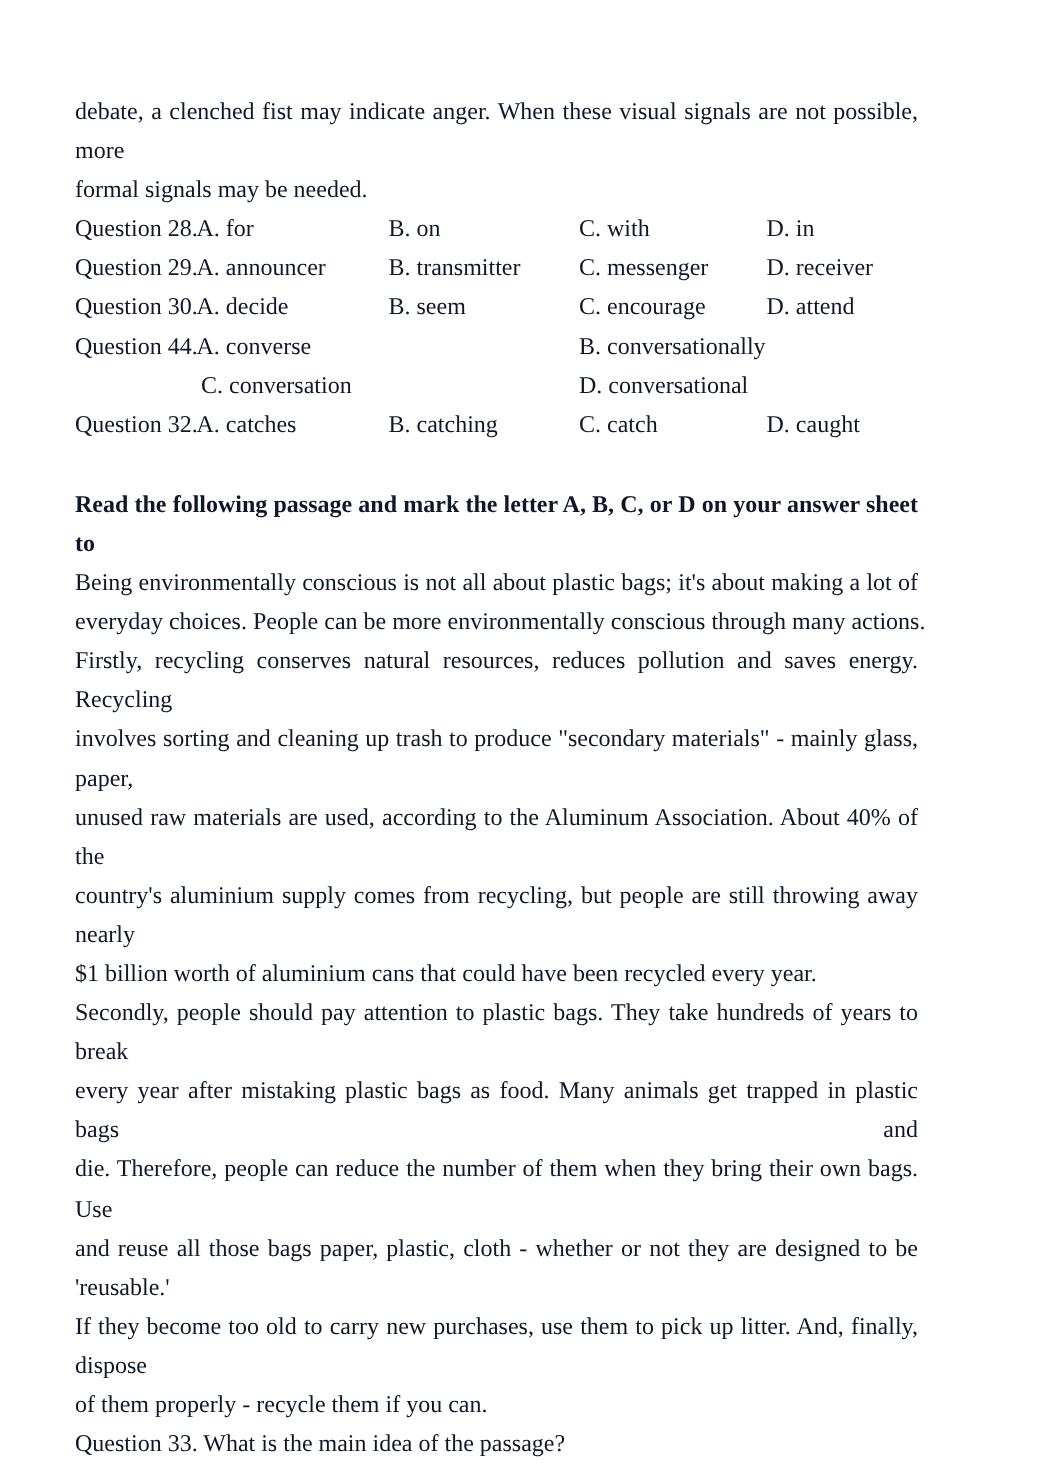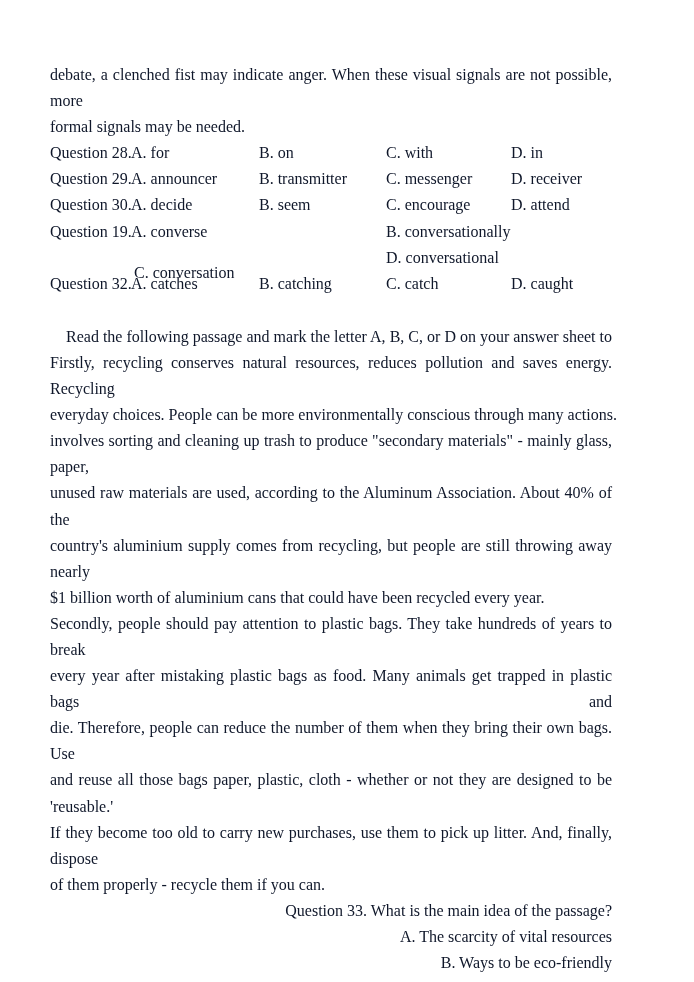--- a/index.html
+++ b/index.html
@@ -2,33 +2,33 @@
 <html><head>
 <meta charset="utf-8">
 <style>
   html, body { margin: 0; padding: 0; background: #ffffff; }
   body { width: 694px; height: 982px; position: relative; overflow: hidden; }
   .page {
     position: absolute; left: 50px; top: 62px; width: 562px;
     font-family: "Liberation Serif", "DejaVu Serif", serif;
     font-size: 16px; line-height: 26.1px; color: #0f172a;
   }
-  .line { display: block; white-space: nowrap; text-align: right; }
+  .line { display: block; white-space: nowrap; }
   .justify { text-align: justify; text-align-last: justify; white-space: normal; }
   .last { text-align: right; text-align-last: left; }
   .qrow { position: relative; height: 26.1px; white-space: nowrap; }
   .qrow span { position: absolute; top: 0; }
   .c-q { left: 0; }
   .c-a { left: 81px; }
   .c-b { left: 209px; }
   .c-c { left: 336px; }
   .c-d { left: 461px; }
-  .c-a2 { left: 84px; margin-top: 15px; }
+  .c-a2 { left: 84px; }
   .gap { height: 27px; }
-  .bold { font-weight: normal; margin-left: 16px; }
+  .bold { font-weight: bold; }
 </style>
 </head>
 <body>
 
 <div class="page">
 
   <div>
     <span class="line justify">debate, a clenched fist may indicate anger. When these visual signals are not possible, more</span>
     <span class="line last">formal signals may be needed.</span>
   </div>
@@ -49,21 +49,21 @@
       <span class="c-d">D. receiver</span>
     </div>
     <div class="qrow">
       <span class="c-q">Question 30.</span>
       <span class="c-a">A. decide</span>
       <span class="c-b">B. seem</span>
       <span class="c-c">C. encourage</span>
       <span class="c-d">D. attend</span>
     </div>
     <div class="qrow">
-      <span class="c-q">Question 19.</span>
+      <span class="c-q">Question 44.</span>
       <span class="c-a">A. converse</span>
       <span class="c-c">B. conversationally</span>
     </div>
     <div class="qrow">
       <span class="c-a2">C. conversation</span>
       <span class="c-c">D. conversational</span>
     </div>
     <div class="qrow">
       <span class="c-q">Question 32.</span>
       <span class="c-a">A. catches</span>
@@ -73,22 +73,23 @@
     </div>
   </div>
 
   <div class="gap"></div>
 
   <div class="bold">
     <span class="line justify">Read the following passage and mark the letter A, B, C, or D on your answer sheet to</span>
   </div>
 
   <div>
+    <span class="line justify">Being environmentally conscious is not all about plastic bags; it's about making a lot of</span>
+    <span class="line last">everyday choices. People can be more environmentally conscious through many actions.</span>
     <span class="line justify">Firstly, recycling conserves natural resources, reduces pollution and saves energy. Recycling</span>
-    <span class="line last">everyday choices. People can be more environmentally conscious through many actions.</span>
     <span class="line justify">involves sorting and cleaning up trash to produce "secondary materials" - mainly glass, paper,</span>
     <span class="line justify">unused raw materials are used, according to the Aluminum Association. About 40% of the</span>
     <span class="line justify">country's aluminium supply comes from recycling, but people are still throwing away nearly</span>
     <span class="line last">$1 billion worth of aluminium cans that could have been recycled every year.</span>
     <span class="line justify">Secondly, people should pay attention to plastic bags. They take hundreds of years to break</span>
     <span class="line justify">every year after mistaking plastic bags as food. Many animals get trapped in plastic bags and</span>
     <span class="line justify">die. Therefore, people can reduce the number of them when they bring their own bags. Use</span>
     <span class="line justify">and reuse all those bags paper, plastic, cloth - whether or not they are designed to be 'reusable.'</span>
     <span class="line justify">If they become too old to carry new purchases, use them to pick up litter. And, finally, dispose</span>
     <span class="line last">of them properly - recycle them if you can.</span>

